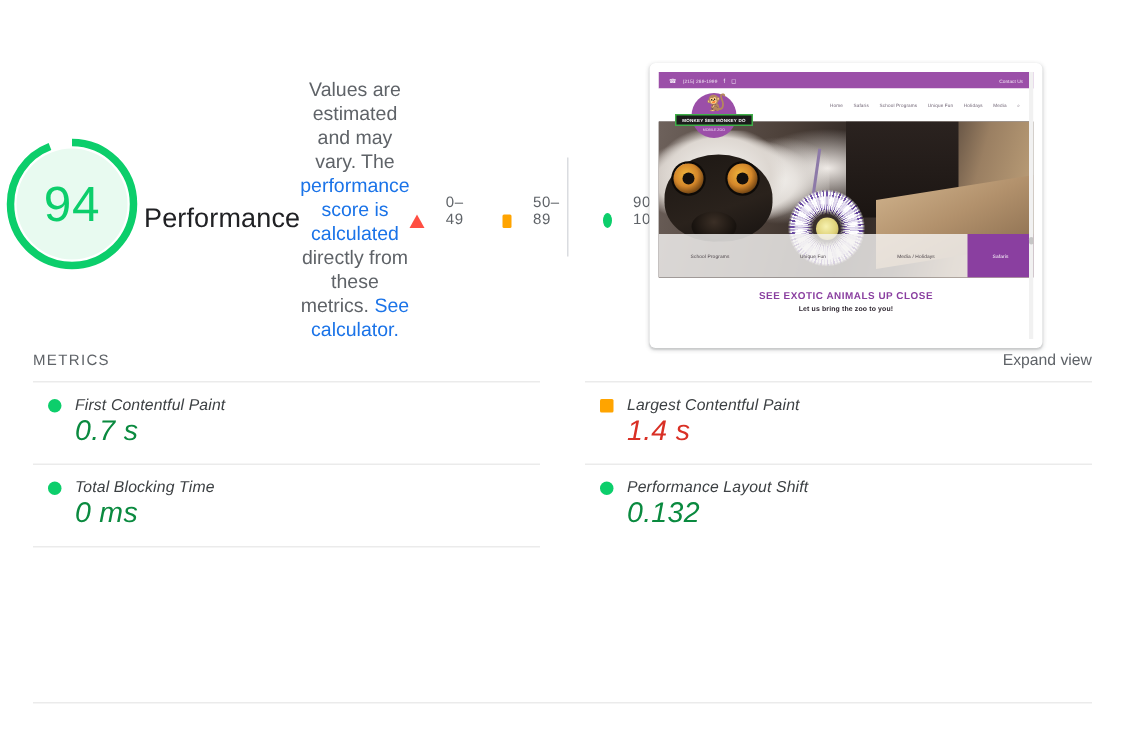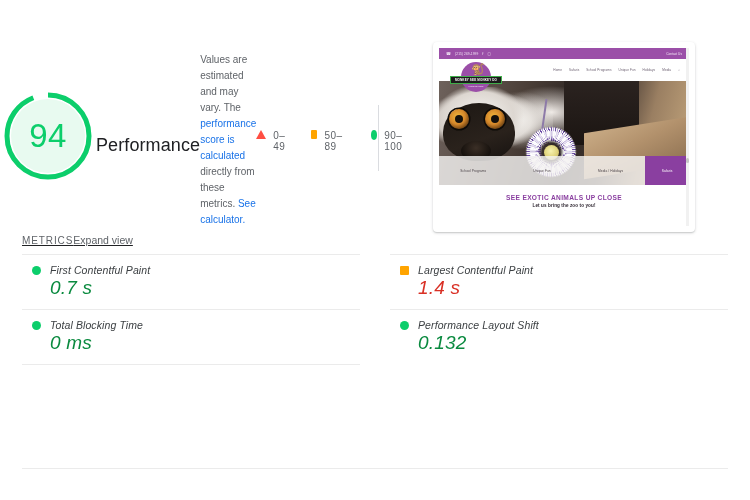--- a/index.html
+++ b/index.html
@@ -82,42 +82,43 @@
     font-size: 18px;
     font-weight: 400;
     color: #202124;
     letter-spacing: 0.1px;
     text-align: center;
   }
 
   .gauge-desc {
     margin-top: 12px;
     width: 312px;
-    font-size: 10px;
+    text-align: center;
+    font-size: 13px;
     line-height: 16px;
     color: #5f6368;
   }
   .gauge-desc a {
     color: #1a73e8;
     text-decoration: none;
   }
 
   .legend {
     margin-top: 14px;
     display: flex;
     align-items: center;
     gap: 26px;
     font-size: 10px;
     color: #5f6368;
     letter-spacing: 0.4px;
   }
   .legend-item {
     display: flex;
-    align-items: flex-start;
-    gap: 7px;
+    align-items: flex-end;
+    gap: 14px;
   }
   .lg-tri {
     width: 0; height: 0;
     border-left: 5.5px solid transparent;
     border-right: 5.5px solid transparent;
     border-bottom: 9.5px solid #ff4e42;
   }
   .lg-sq {
     width: 9px; height: 9px;
     background: #ffa400;
@@ -464,22 +465,22 @@
   }
 
   
   .metrics {
     padding: 0 22px;
     box-sizing: border-box;
   }
   .metrics-head {
     display: flex;
     align-items: baseline;
+    justify-content: space-between;
     padding: 4px 0 8px 0;
-    text-decoration: underline;
   }
   .metrics-label {
     font-size: 10px;
     letter-spacing: 0.9px;
     color: #5f6368;
   }
   .expand-view {
     font-size: 10.5px;
     color: #5f6368;
     cursor: pointer;

